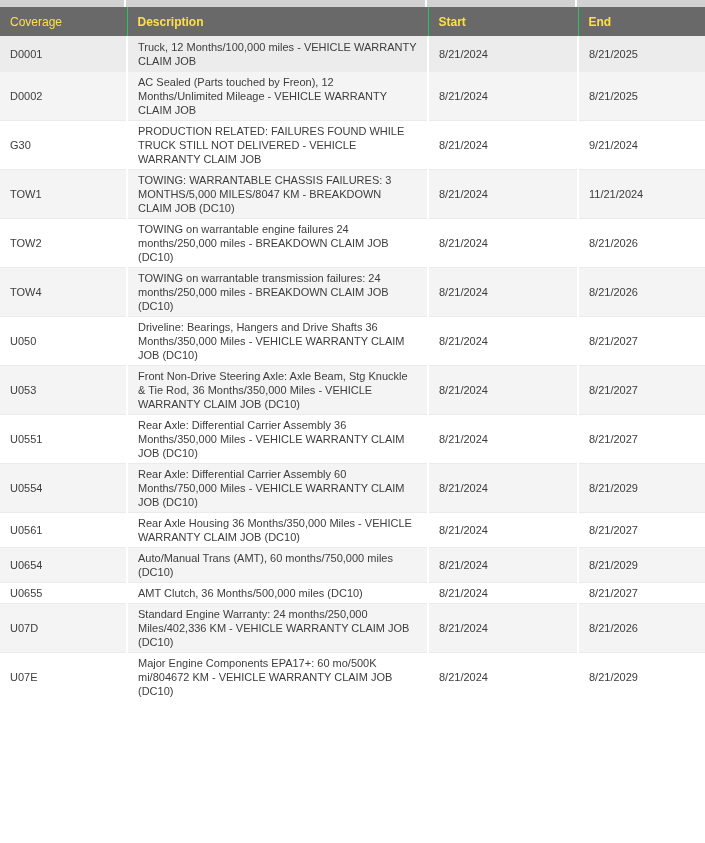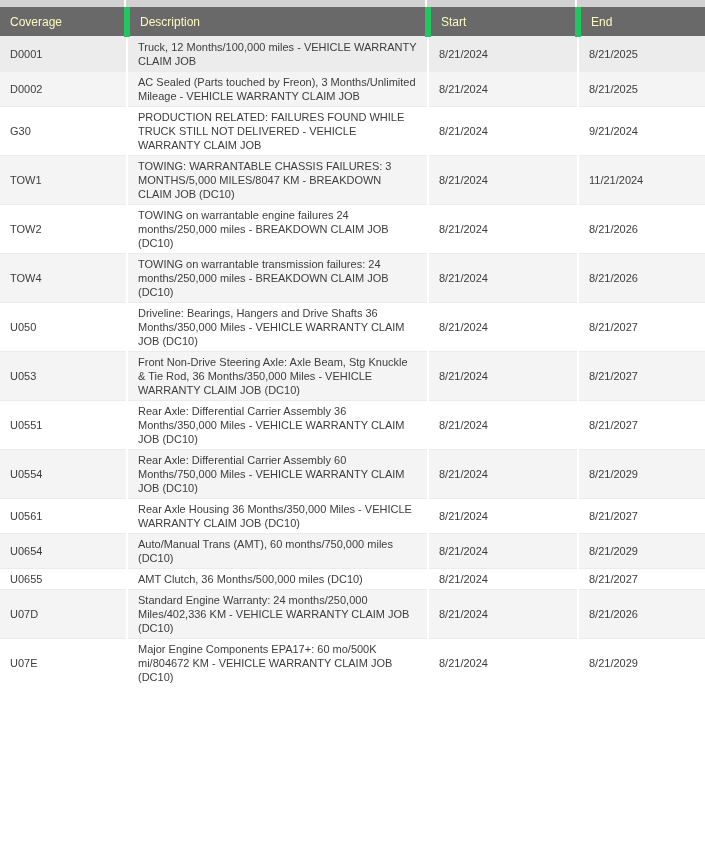--- a/index.html
+++ b/index.html
@@ -25,29 +25,29 @@
     table-layout: fixed;
     border-collapse: collapse;
   }
   col.c-coverage { width: 127px; }
   col.c-desc     { width: 301px; }
   col.c-start    { width: 150px; }
   col.c-end      { width: 127px; }
 
   thead th {
     background: #696969;
-    color: #fef9c3;
+    color: #fde047;
     font-size: 12px;
     font-weight: 400;
     text-align: left;
     padding: 8px 10px 7px 10px;
     white-space: nowrap;
     overflow: hidden;
   }
-  thead th + th { border-left: 6px solid #22c55e; }
+  thead th + th { border-left: 1px solid #22c55e; font-weight: bold; }
 
   tbody td {
     font-size: 11px;
     line-height: 14px;
     color: #3d3d3d;
     padding: 3px 10px;
     vertical-align: middle;
     border-top: 1px solid #ebebeb;
     word-wrap: break-word;
   }
@@ -86,21 +86,21 @@
     <tbody id="table-body">
   <tr class="highlighted">
     <td class="cell-coverage">D0001</td>
     <td class="cell-desc">Truck, 12 Months/100,000 miles - VEHICLE WARRANTY CLAIM JOB</td>
     <td class="cell-start">8/21/2024</td>
     <td class="cell-end">8/21/2025</td>
   </tr>
 
   <tr>
     <td class="cell-coverage">D0002</td>
-    <td class="cell-desc">AC Sealed (Parts touched by Freon), 3 Months/Unlimited Mileage - VEHICLE WARRANTY CLAIM JOB</td>
+    <td class="cell-desc">AC Sealed (Parts touched by Freon), 12 Months/Unlimited Mileage - VEHICLE WARRANTY CLAIM JOB</td>
     <td class="cell-start">8/21/2024</td>
     <td class="cell-end">8/21/2025</td>
   </tr>
 
 
 
   <tr>
     <td class="cell-coverage">G30</td>
     <td class="cell-desc">PRODUCTION RELATED: FAILURES FOUND WHILE TRUCK STILL NOT DELIVERED - VEHICLE WARRANTY CLAIM JOB</td>
     <td class="cell-start">8/21/2024</td>

